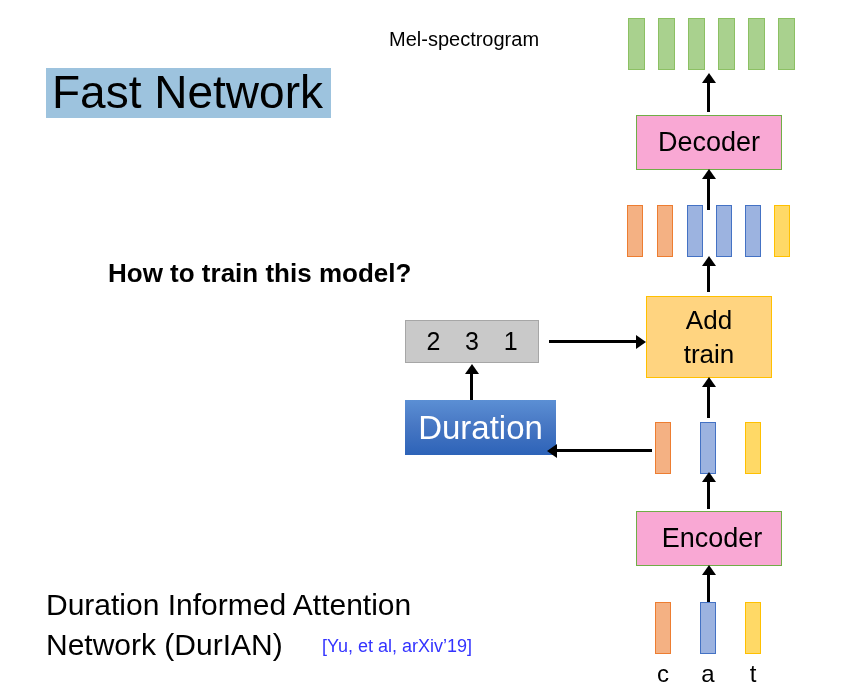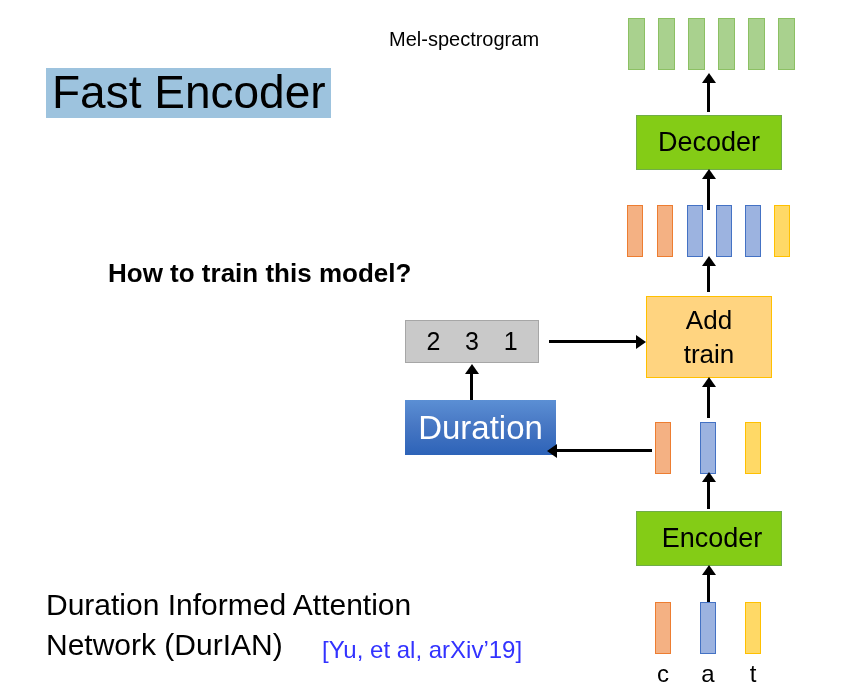--- a/index.html
+++ b/index.html
@@ -63,21 +63,21 @@
   #durian-line2 {
     left: 46px;
     top: 628px;
     font-size: 30px;
     color: #000000;
     white-space: nowrap;
   }
   #durian-citation {
     left: 322px;
     top: 636px;
-    font-size: 24px;
+    font-size: 18px;
     color: #3333ff;
     white-space: nowrap;
   }
   #mel-label {
     left: 389px;
     top: 28px;
     font-size: 20px;
     color: #000000;
     white-space: nowrap;
   }
@@ -85,21 +85,21 @@
   
   .box {
     box-sizing: border-box;
     display: flex;
     align-items: center;
     justify-content: center;
     text-align: center;
     color: #000000;
   }
   .box-green {
-    background: #84cc16;
+    background: #f9a8d4;
     border: 1px solid #70ad47;
   }
   .box-orange {
     background: #ffd480;
     border: 1px solid #ffc000;
   }
   .box-blue {
     background: linear-gradient(180deg, #5b8fd4 0%, #4878c4 45%, #2d63b8 100%);
     border: none;
     color: #ffffff;
@@ -201,21 +201,21 @@
     text-align: center;
     width: 30px;
   }
 </style>
 </head>
 <body>
 
 <div id="slide">
 
   <div class="abs" id="title-highlight"></div>
-  <div class="abs" id="title-text">Fast Encoder</div>
+  <div class="abs" id="title-text">Fast Network</div>
   <div class="abs" id="question-text">How to train this model?</div>
 
   <div class="abs" id="durian-line2">Network (DurIAN)</div>
   <div class="abs" id="durian-line1">Duration Informed Attention</div>
   <div class="abs" id="durian-citation">[Yu, et al, arXiv’19]</div>
 
   <div class="abs" id="mel-label">Mel-spectrogram</div>
 
   <div class="bar bar-green" style="left:628px; top:18px; width:17px; height:52px;"></div>
   <div class="bar bar-green" style="left:658px; top:18px; width:17px; height:52px;"></div>

